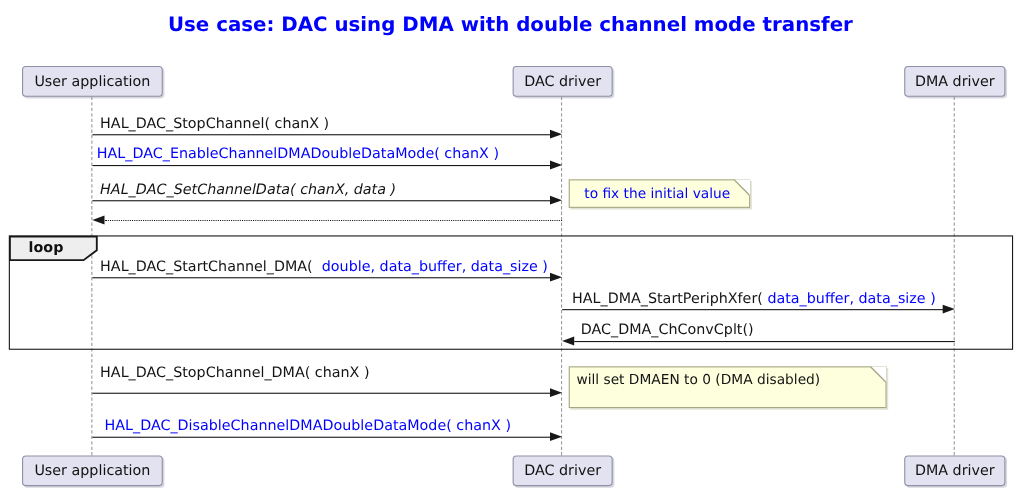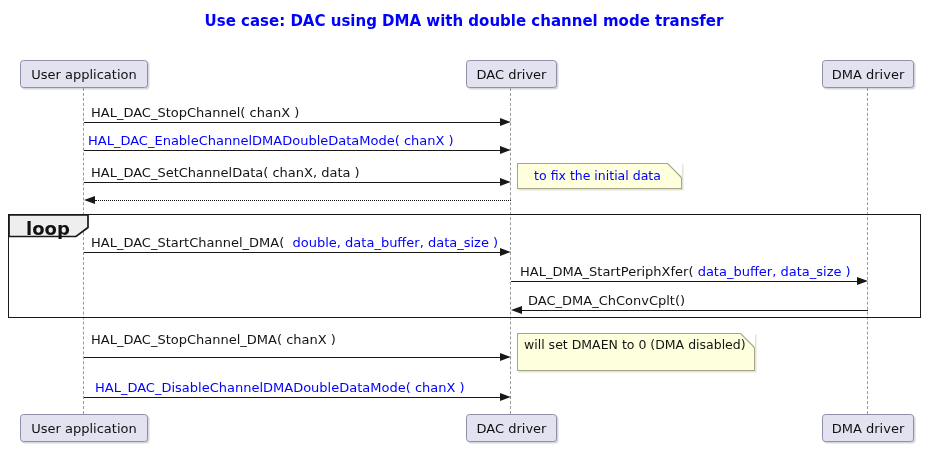--- a/index.html
+++ b/index.html
@@ -1,34 +1,34 @@
 <!DOCTYPE html>
 <html><head>
 <meta charset="utf-8">
 <style>
   html,body{margin:0;padding:0;background:#fff;}
   .stage{position:relative;width:928px;height:449px;background:#ffffff;
          font-family:"DejaVu Sans","Liberation Sans",sans-serif;overflow:hidden;}
   .title{position:absolute;top:12px;left:0;width:100%;text-align:center;
-         font-weight:bold;font-size:15px;color:#0000ff;}
+         font-weight:bold;font-size:18px;color:#0000ff;}
   .pbox{position:absolute;height:28px;background:#E2E2F0;border:1px solid #8f8fa8;
         border-radius:3.5px;display:flex;align-items:center;justify-content:center;
         font-size:13px;color:#111;box-sizing:border-box;
         box-shadow:1.5px 1.5px 0 rgba(140,140,160,.35);}
   .lifeline{position:absolute;width:0;border-left:1px dashed #9a9a9a;}
   .mlabel{position:absolute;font-size:13px;color:#141414;white-space:pre;line-height:15px;}
   .blue{color:#0101ff;}
   .aline{position:absolute;height:0;border-top:1.3px solid #181818;}
   .aline.dotted{border-top:1px dotted #181818;}
   .ahead{position:absolute;width:0;height:0;}
   .ahead.right{border-left:11px solid #181818;border-top:4.5px solid transparent;border-bottom:4.5px solid transparent;}
   .ahead.left{border-right:11px solid #181818;border-top:4.5px solid transparent;border-bottom:4.5px solid transparent;}
   .frame{position:absolute;border:1.7px solid #181818;box-sizing:border-box;}
   .pent{position:absolute;}
-  .pent-label{position:absolute;font-weight:bold;font-size:18px;color:#111;}
+  .pent-label{position:absolute;font-weight:bold;font-size:13px;color:#111;}
   .note{position:absolute;background:#FEFFDD;border:1px solid #a6a687;
         font-size:12.5px;color:#141414;box-sizing:border-box;
         box-shadow:1.5px 1.5px 0 rgba(160,160,120,.3);}
   .note .fold{position:absolute;top:-1px;right:-1px;}
   .note1-text{display:block;text-align:center;line-height:24px;padding:0 14px 0 10px;white-space:pre;}
   .note2-line{display:block;line-height:16px;padding:0 6px;white-space:pre;}
   .note2-pad{padding-top:3px;}
 </style>
 </head>
 <body>
@@ -58,26 +58,26 @@
   <div class="pent-label" style="left:26px;top:218px;">loop</div>
 
   <div class="mlabel" style="left:91px;top:105px;"><span>HAL_DAC_StopChannel( chanX )</span><span class="blue"></span></div>
   <div class="aline" style="left:84px;top:122px;width:417px;"></div>
   <div class="ahead right" style="left:500px;top:118px;"></div>
 
   <div class="mlabel" style="left:88px;top:133px;"><span></span><span class="blue">HAL_DAC_EnableChannelDMADoubleDataMode( chanX )</span></div>
   <div class="aline" style="left:84px;top:150px;width:417px;"></div>
   <div class="ahead right" style="left:500px;top:146px;"></div>
 
-  <div class="mlabel" style="left:91px;top:165px;"><span>HAL_DAC_SetChannelData( chanX, data )</span><span class="blue"></span></div>
+  <div class="mlabel" style="left:91px;top:165px;font-style:italic;"><span>HAL_DAC_SetChannelData( chanX, data )</span><span class="blue"></span></div>
   <div class="aline" style="left:84px;top:182px;width:417px;"></div>
   <div class="ahead right" style="left:500px;top:178px;"></div>
 
   <div class="note" style="left:517px;top:163px;width:165px;height:26px;">
-    <span class="note1-text blue">to fix the initial data</span>
+    <span class="note1-text blue">to fix the initial value</span>
     <svg class="fold" width="15" height="15">
       <polygon points="0,0 15,0 15,15" fill="#ffffff"></polygon>
       <line x1="0" y1="0" x2="14" y2="14" stroke="#a6a687" stroke-width="1.2"></line>
       <line x1="14" y1="14" x2="14" y2="15" stroke="#a6a687" stroke-width="1.2"></line>
     </svg>
   </div>
 
   <div class="aline dotted" style="left:95px;top:200px;width:416px;"></div>
   <div class="ahead left" style="left:84px;top:196px;"></div>
 
@@ -90,21 +90,21 @@
   <div class="ahead right" style="left:857px;top:277px;"></div>
 
   <div class="mlabel" style="left:528px;top:293px;"><span>DAC_DMA_ChConvCplt()</span><span class="blue"></span></div>
   <div class="aline" style="left:522px;top:310px;width:346px;"></div>
   <div class="ahead left" style="left:511px;top:306px;"></div>
 
   <div class="mlabel" style="left:91px;top:332px;"><span>HAL_DAC_StopChannel_DMA( chanX )</span><span class="blue"></span></div>
   <div class="aline" style="left:84px;top:357px;width:417px;"></div>
   <div class="ahead right" style="left:500px;top:353px;"></div>
 
-  <div class="note" style="left:517px;top:333px;width:238px;height:38px;">
+  <div class="note" style="left:517px;top:333px;width:289px;height:38px;">
     <span class="note2-line note2-pad">will set DMAEN to 0 (DMA disabled)</span>
     <svg class="fold" width="15" height="15">
       <polygon points="0,0 15,0 15,15" fill="#ffffff"></polygon>
       <line x1="0" y1="0" x2="14" y2="14" stroke="#a6a687" stroke-width="1.2"></line>
       <line x1="14" y1="14" x2="14" y2="15" stroke="#a6a687" stroke-width="1.2"></line>
     </svg>
   </div>
 
   <div class="mlabel" style="left:95px;top:380px;"><span></span><span class="blue">HAL_DAC_DisableChannelDMADoubleDataMode( chanX )</span></div>
   <div class="aline" style="left:84px;top:397px;width:417px;"></div>

